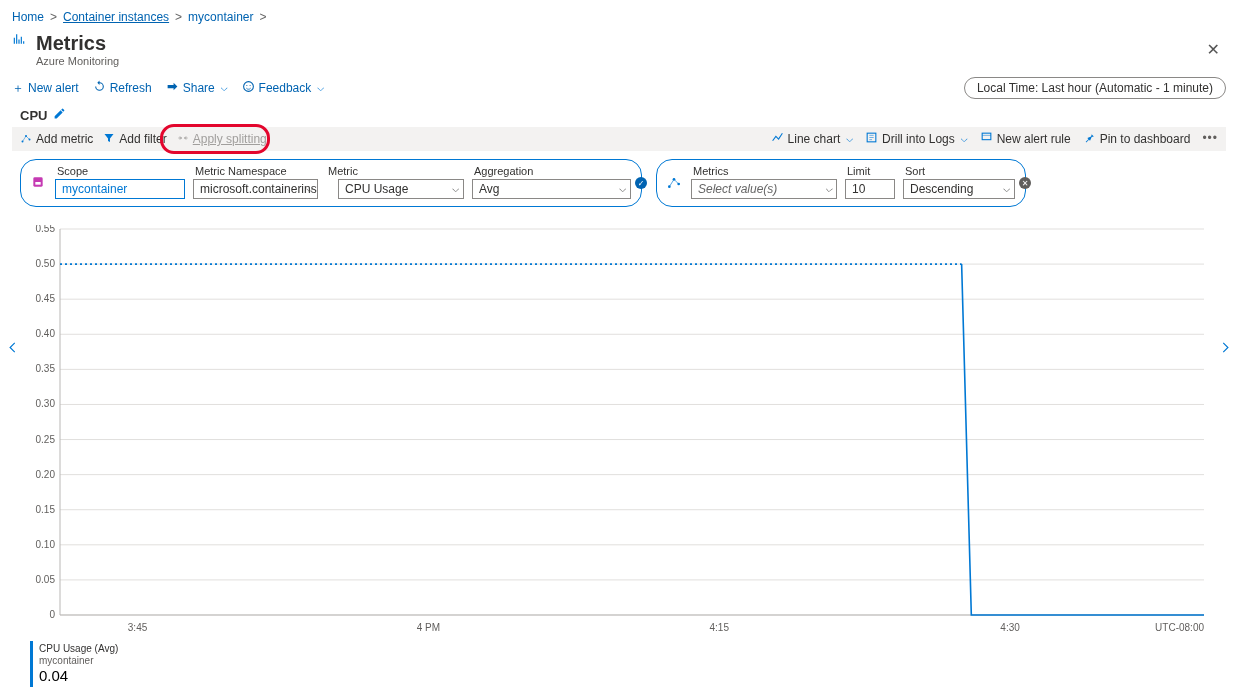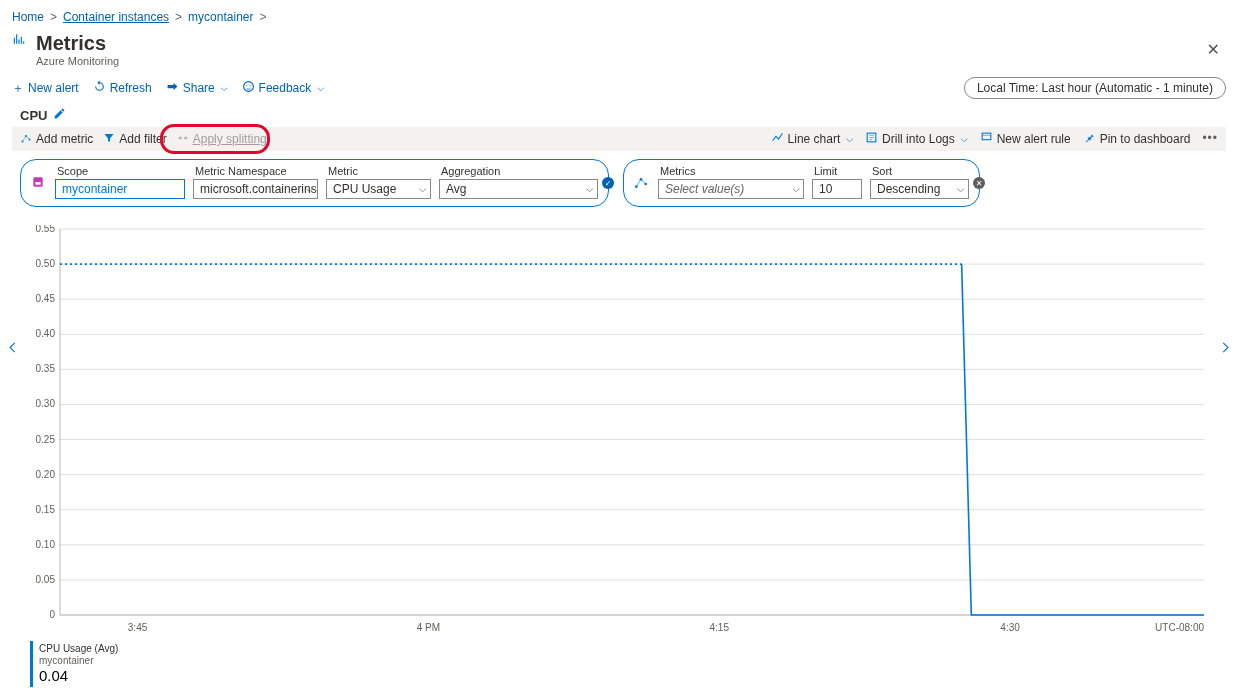--- a/index.html
+++ b/index.html
@@ -104,25 +104,25 @@
     cursor:pointer;
     white-space:nowrap; overflow:hidden; text-overflow:ellipsis;
   }
   .pill .control.input { cursor:text; }
   .pill .control .chev {
     position:absolute; right:4px; top:50%; transform:translateY(-50%);
     font-size:9px; color:#555;
   }
   .scope-ctrl { width:130px; border-color:#0078d4 !important; color:#0078d4;}
   .mns-ctrl { width:125px;}
-  .metric-ctrl { width:105px;}
+  .metric-ctrl { width:126px;margin-left:12px;}
   .agg-ctrl { width:159px;}
   .vals-ctrl { width:146px; font-style:italic; color:#666;}
   .limit-ctrl { width:50px;}
-  .sort-ctrl { width:99px;}
+  .sort-ctrl { width:112px;}
   .pill .lead-icon { align-self:center; width:18px; display:flex; justify-content:center;}
   .badge-blue {
     position:absolute; right:-6px; top:50%; transform:translateY(-50%);
     width:12px; height:12px; border-radius:50%; background:#0063b1; color:#fff;
     font-size:8px; display:flex; align-items:center; justify-content:center;
   }
   .badge-grey {
     position:absolute; right:-6px; top:50%; transform:translateY(-50%);
     width:12px; height:12px; border-radius:50%; background:#605e5c; color:#fff;
     font-size:8px; display:flex; align-items:center; justify-content:center;

